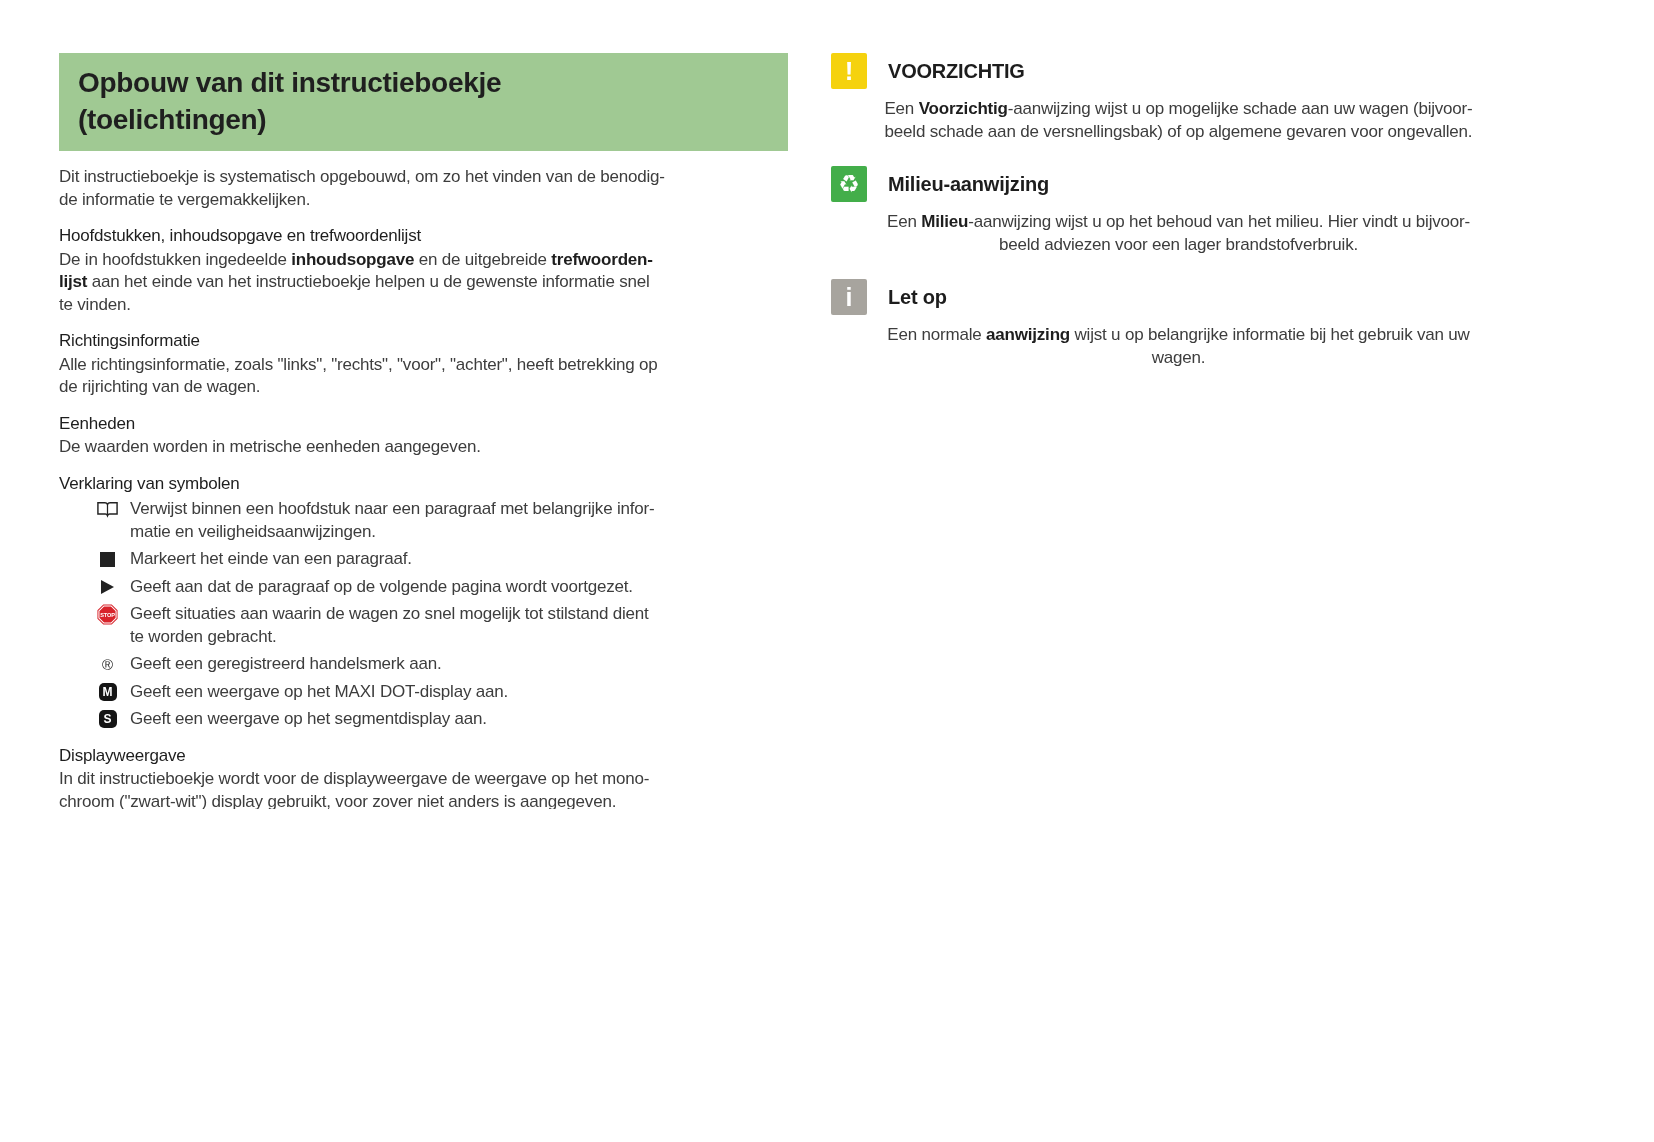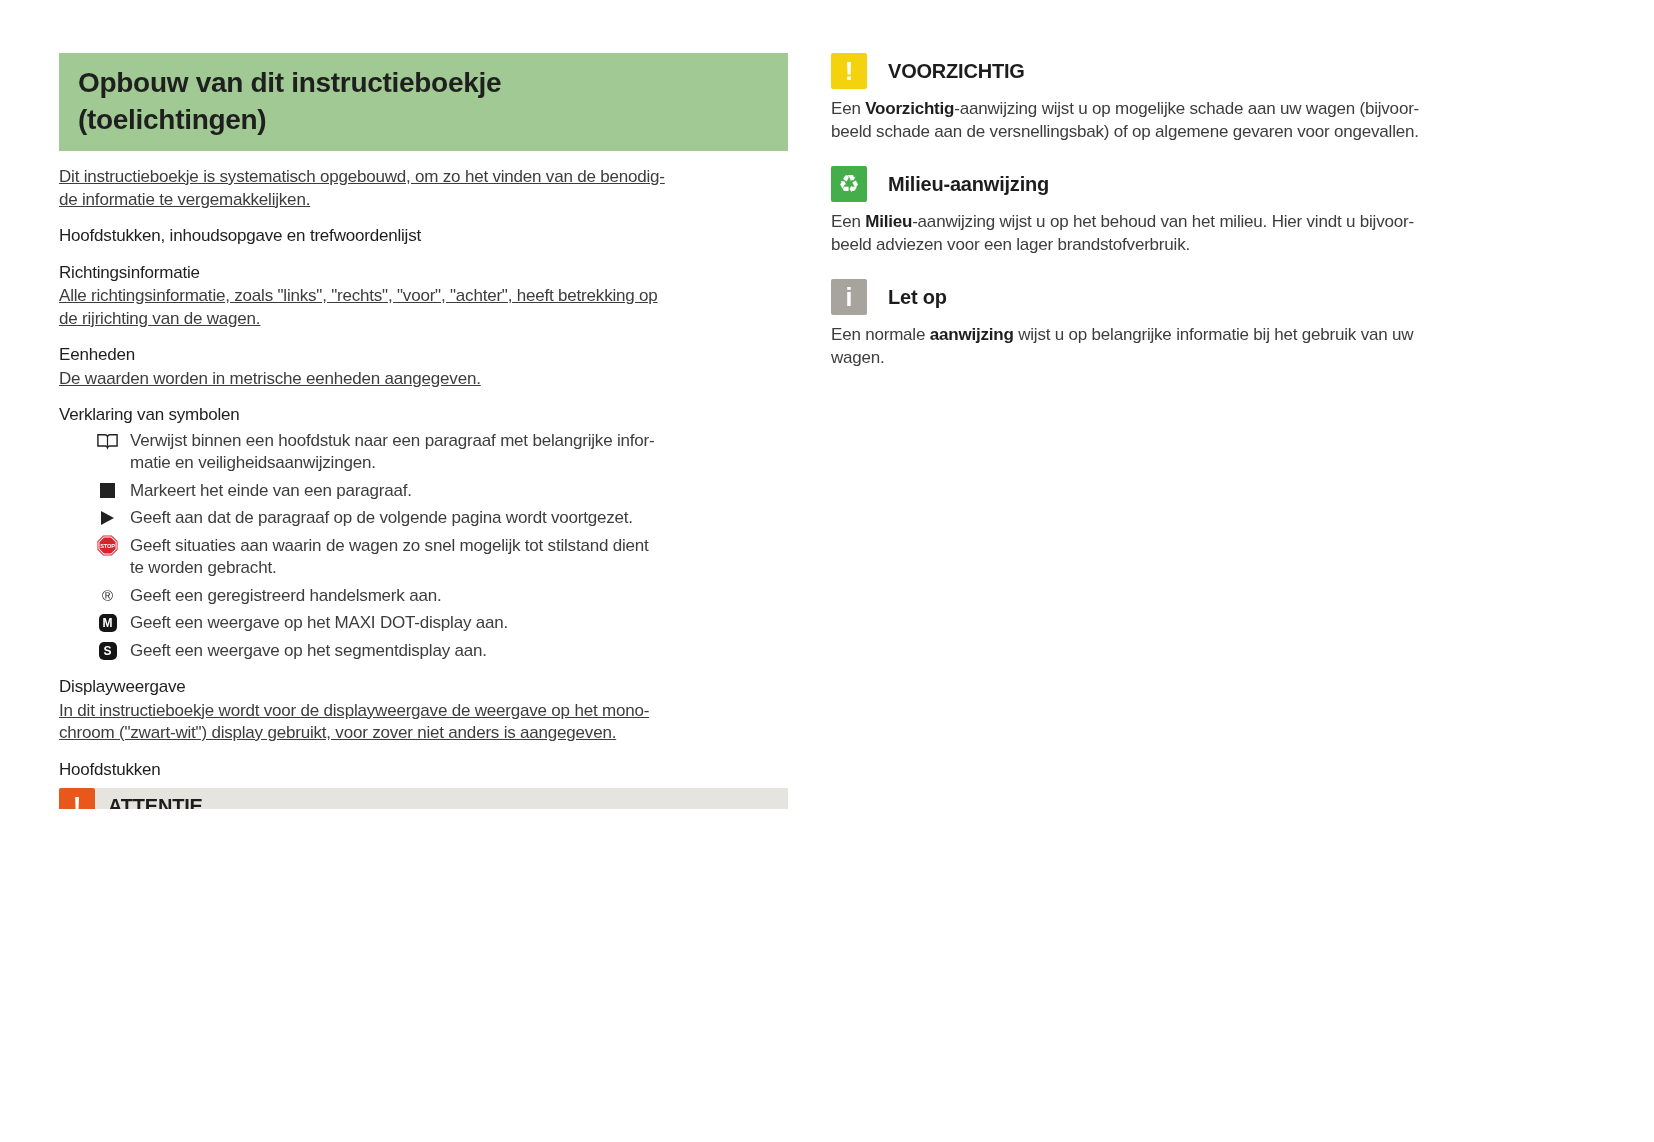--- a/index.html
+++ b/index.html
@@ -11,21 +11,21 @@
   .col-left{position:absolute;left:59px;top:53px;width:729px;}
   .col-right{position:absolute;left:831px;top:53px;width:695px;}
 
   .green-header{
     background:#a0c993;padding:11px 20px 13px 19px;margin-bottom:15px;
   }
   .green-header .title{
     font-size:28px;line-height:37px;font-weight:700;color:#1f1f1f;
     letter-spacing:-0.3px;white-space:pre-line;margin:0;
   }
-  .para{margin:0 0 11px 0;white-space:pre-line;text-decoration:underline;}
+  .para{margin:0 0 11px 0;white-space:pre-line;}
   .para b, .rich b{font-weight:700;color:#1e1e1e;}
   .h{font-weight:400;color:#1e1e1e;margin:14px 0 1px 0;}
   .rich{white-space:pre-line;}
 
   
   .sym-list{margin:3px 0 2px 0;}
   .sym-row{display:flex;align-items:flex-start;margin:0 0 5px 0;padding-left:26px;}
   .sym-ico{width:45px;flex:0 0 45px;display:flex;justify-content:center;align-items:center;height:22px;}
   .sym-text{flex:1;white-space:pre-line;}
   .sq-black{width:15px;height:15px;background:#222;display:inline-block;}
@@ -42,21 +42,21 @@
   .notice-head{display:flex;align-items:center;gap:21px;}
   .notice-ico{
     width:36px;height:36px;flex:0 0 36px;border-radius:2px;color:#fff;font-weight:700;
     font-size:26px;display:flex;align-items:center;justify-content:center;letter-spacing:0;
   }
   .ico-yellow{background:#f5d20e;}
   .ico-green{background:#43ae4a;font-size:24px;font-family:"DejaVu Sans",sans-serif;}
   .ico-gray{background:#a7a49e;font-size:25px;}
   .ico-orange{background:#e8571c;}
   .notice-title{font-size:20px;font-weight:700;color:#1d1d1d;letter-spacing:-0.2px;}
-  .notice-body{margin-top:9px;white-space:pre-line;}
+  .notice-body{margin-top:9px;white-space:pre-line;text-align:center;}
 
   .attention-box{background:#e5e4df;margin-top:7px;padding:0 50px 15px 0;}
   .attention-head{display:flex;align-items:center;gap:13px;}
   .attention-body{margin:13px 0 0 16px;white-space:pre-line;}
 
   svg{display:block;}
 </style>
 </head>
 <body>
 
@@ -67,20 +67,23 @@
     <div class="green-header">
       <div class="title">Opbouw van dit instructieboekje
 (toelichtingen)</div>
     </div>
 
     <p class="para rich"><span>Dit instructieboekje is systematisch opgebouwd, om zo het vinden van de benodig-
 de informatie te vergemakkelijken.</span></p>
 
     <div class="h">Hoofdstukken, inhoudsopgave en trefwoordenlijst</div>
 
+    <p class="para rich"><span>De in hoofdstukken ingedeelde </span><b>inhoudsopgave</b><span> en de uitgebreide </span><b>trefwoorden-
+lijst</b><span> aan het einde van het instructieboekje helpen u de gewenste informatie snel
+te vinden.</span></p>
 
     <div class="h">Richtingsinformatie</div>
     <p class="para rich"><span>Alle richtingsinformatie, zoals "links", "rechts", "voor", "achter", heeft betrekking op
 de rijrichting van de wagen.</span></p>
 
     <div class="h">Eenheden</div>
     <p class="para rich"><span>De waarden worden in metrische eenheden aangegeven.</span></p>
 
     <div class="h">Verklaring van symbolen</div>
 

